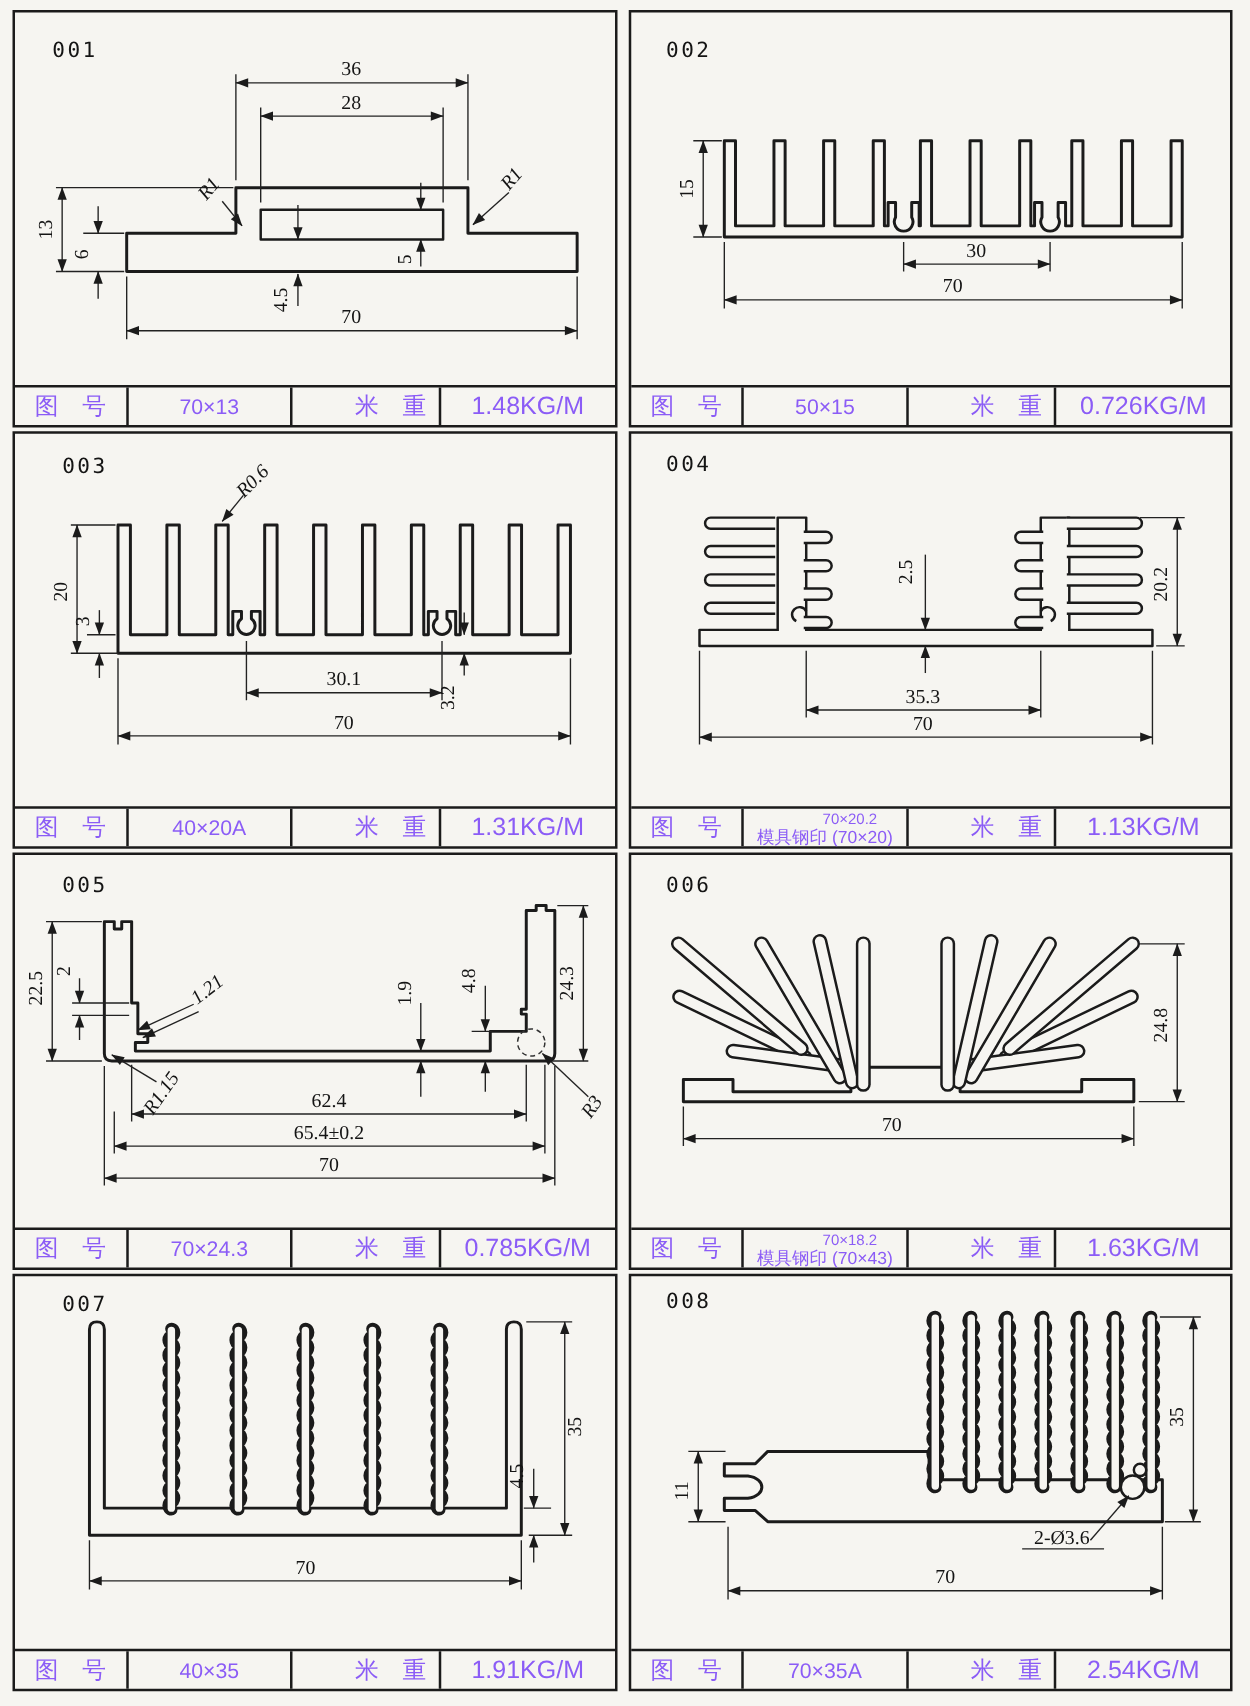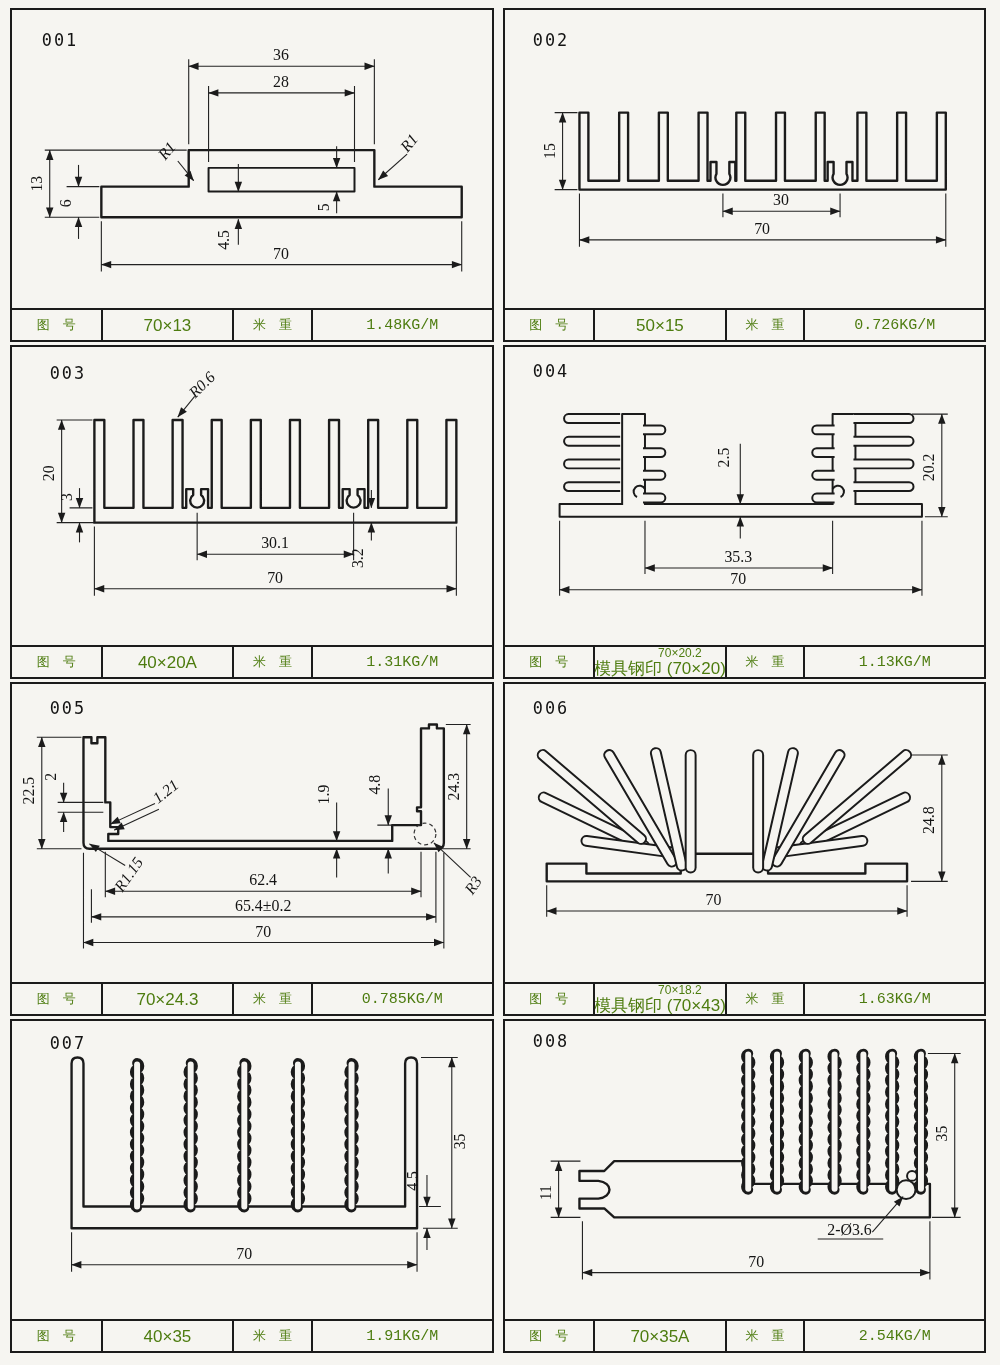--- a/index.html
+++ b/index.html
@@ -1,33 +1,33 @@
 <!DOCTYPE html>
 <html><head>
 <meta charset="utf-8">
 <style>
   html,body{margin:0;padding:0;}
   .page{position:relative;width:1000px;height:1365px;background:#f6f5f1;overflow:hidden;
-        font-family:"Liberation Sans",sans-serif;color:#4d7c0f;}
+        font-family:"Liberation Sans",sans-serif;color:#8b5cf6;}
   .grid{position:absolute;left:10px;top:8px;width:976px;height:1345px;
         display:grid;grid-template-columns:1fr 1fr;grid-template-rows:repeat(4,1fr);
         column-gap:9px;row-gap:3px;}
   .cell{border:2.5px solid #1b1b1b;display:flex;flex-direction:column;min-height:0;}
   .draw{flex:1;min-height:0;}
   .draw svg{display:block;width:100%;height:100%;}
   .bar{height:30px;flex:0 0 30px;border-top:2.5px solid #1b1b1b;display:flex;align-items:stretch;}
   .bc{display:flex;align-items:center;justify-content:center;border-right:2.5px solid #1b1b1b;
-      font-size:13px;white-space:nowrap;overflow:hidden;}
+      font-size:19px;white-space:nowrap;overflow:hidden;}
   .bc:last-child{border-right:none;}
   .bc.lab{width:18.5%;}
   .bc.val1{width:27%;flex-direction:column;font-family:Liberation Sans, sans-serif;font-size:17px;}
-  .bc.lab2{width:16%;}
-  .bc.val2{flex:1;font-family:Liberation Mono, monospace;font-size:15px;}
+  .bc.lab2{width:16%;padding-left:40px;}
+  .bc.val2{flex:1;font-family:Liberation Sans, sans-serif;font-size:20px;}
   .sz{line-height:1;}
-  .szsub{line-height:1;font-size:17px;text-align:right;}
+  .szsub{line-height:1;font-size:14px;text-align:right;}
   .two .sz{font-size:12px;margin-bottom:1px;margin-left:40px;}
   
   svg .prof{fill:#f6f5f1;stroke:#1b1b1b;stroke-width:2.4;stroke-linejoin:round;stroke-linecap:round;}
   svg .thin{fill:#f6f5f1;stroke:#1b1b1b;stroke-width:2;stroke-linejoin:round;}
   svg .ext,svg .dim{stroke:#222;stroke-width:1.1;fill:none;}
   svg .fb{stroke:#1b1b1b;fill:none;stroke-linecap:round;}
   svg .fw{stroke:#f6f5f1;fill:none;stroke-linecap:round;}
   svg text{font-family:"Liberation Serif",serif;fill:#141414;font-size:16px;text-anchor:middle;}
   svg text.num{font-family:"DejaVu Sans Mono",monospace;font-size:17px;letter-spacing:2px;text-anchor:start;}
   svg text.lead{font-style:italic;}

